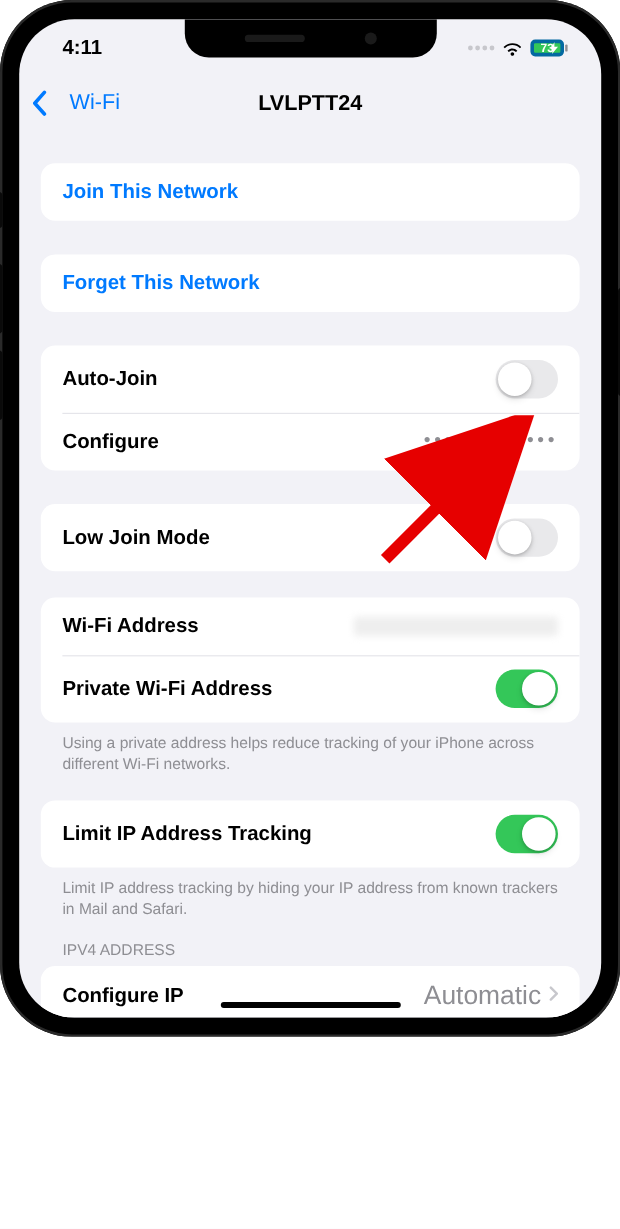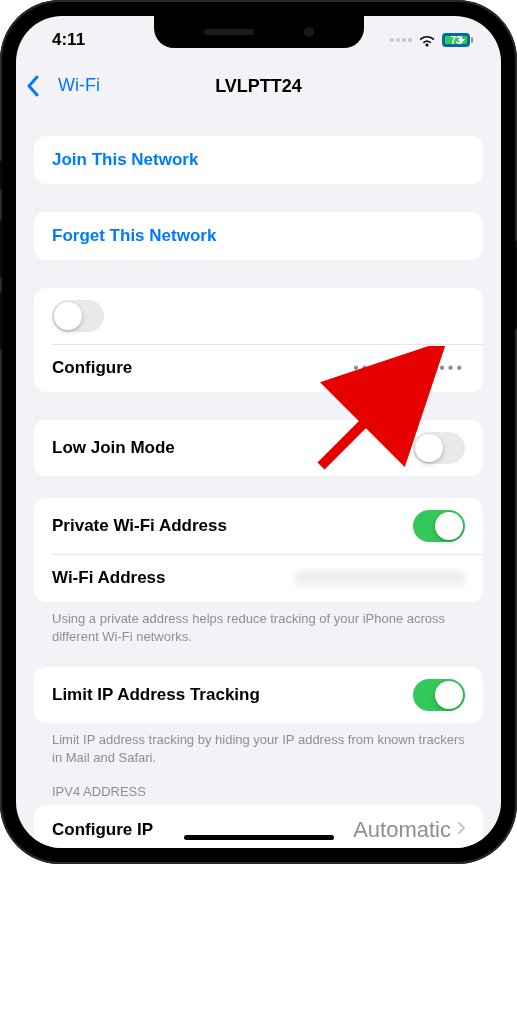--- a/index.html
+++ b/index.html
@@ -245,20 +245,21 @@
 
       <div class="group">
         <div class="cell-group">
           <div class="cell link">Forget This Network</div>
         </div>
       </div>
 
       <div class="group">
         <div class="cell-group">
           <div class="cell">
+            <span class="label">Auto-Join</span>
             <div class="toggle off">
                 <div class="knob"></div>
               </div>
           </div>
           <div class="cell">
             <span class="label">Configure</span>
             <span class="dots-pw">•••••••••••••</span>
           </div>
         </div>
       </div>
@@ -270,28 +271,28 @@
             <div class="toggle off">
                 <div class="knob"></div>
               </div>
           </div>
         </div>
       </div>
 
       <div class="group tight">
         <div class="cell-group">
           <div class="cell">
+            <span class="label">Wi-Fi Address</span>
+            <span class="blur-value"></span>
+          </div>
+          <div class="cell">
             <span class="label">Private Wi-Fi Address</span>
             <div class="toggle on">
                 <div class="knob"></div>
               </div>
-          </div>
-          <div class="cell">
-            <span class="label">Wi-Fi Address</span>
-            <span class="blur-value"></span>
           </div>
         </div>
         <div class="footer">Using a private address helps reduce tracking of your iPhone across different Wi-Fi networks.</div>
       </div>
 
       <div class="group tight">
         <div class="cell-group">
           <div class="cell">
             <span class="label">Limit IP Address Tracking</span>
             <div class="toggle on">

